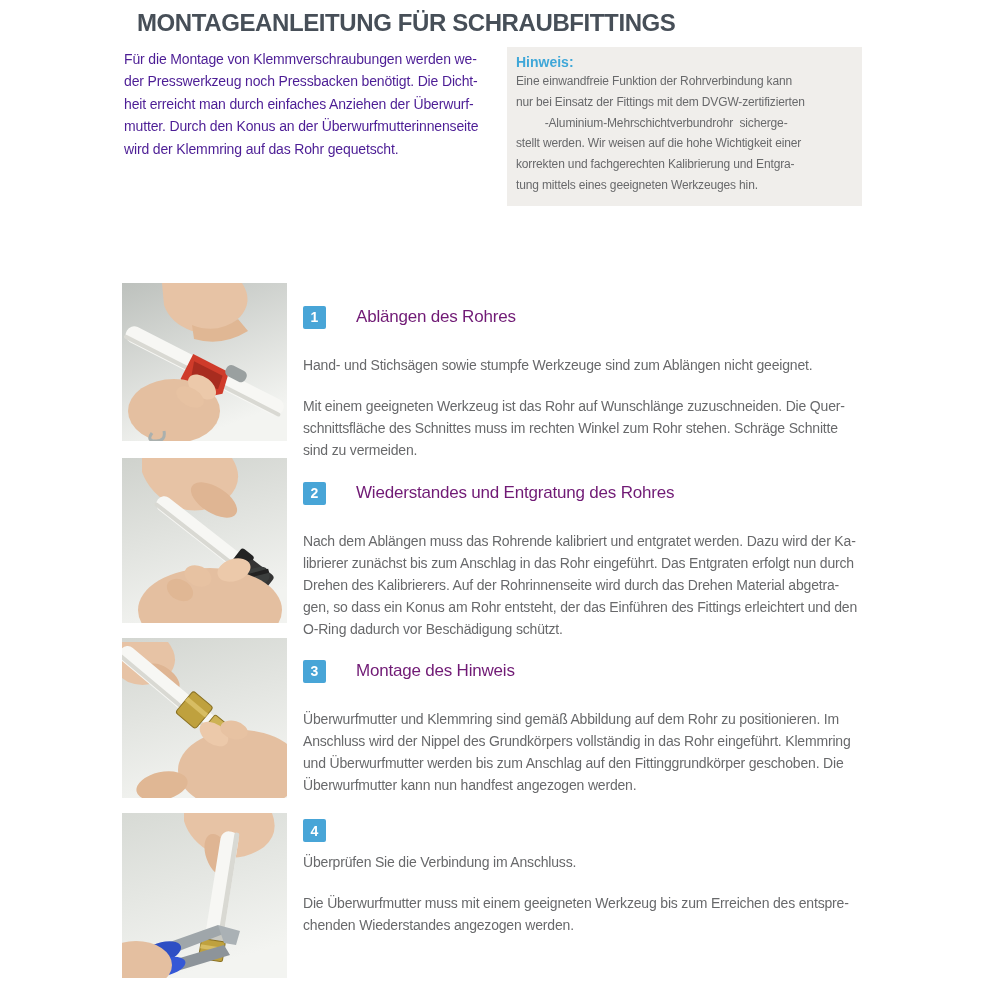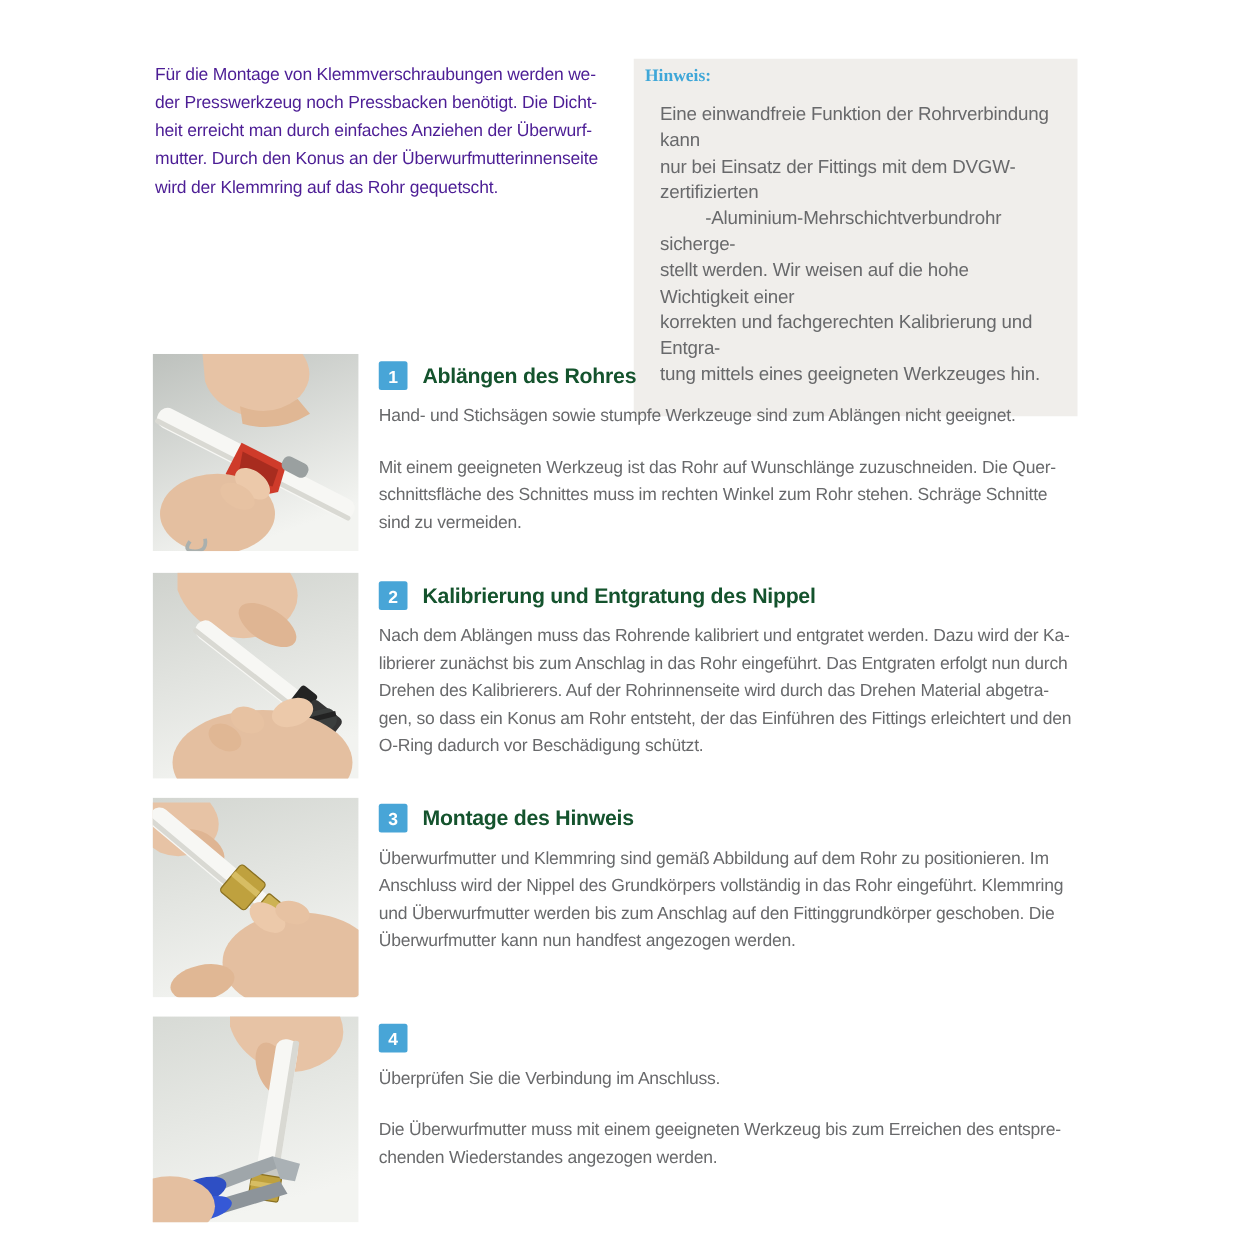--- a/index.html
+++ b/index.html
@@ -14,55 +14,56 @@
   .intro{
     position:absolute;left:124px;top:48px;width:396px;margin:0;
     font-size:14px;line-height:22.4px;color:#4c1d95;letter-spacing:-0.15px;
     white-space:pre-line;
   }
   .note{
     position:absolute;left:507px;top:47px;width:355px;box-sizing:border-box;
     background:#f0eeeb;padding:7px 9px 10px 9px;
   }
   .note-label{
-    font-size:14px;font-weight:bold;color:#3fa7d8;margin:0 0 1px 0;font-family:Liberation Serif, serif;
+    font-size:14px;font-weight:bold;color:#3fa7d8;margin:0 0 1px 0;
   }
   .note-text{
-    margin:12px;font-size:15px;line-height:20.8px;color:#68696b;
+    margin:0;font-size:12px;line-height:20.8px;color:#68696b;
     letter-spacing:-0.15px;white-space:pre-line;
   }
   .photo{
     position:absolute;left:122px;width:165px;overflow:hidden;
   }
   .photo svg{display:block;}
   .step-text{
     position:absolute;left:303px;width:575px;
   }
   .step-head{
     display:flex;align-items:center;gap:12px;margin:0 0 9px 0;
   }
   .badge{
     width:23px;height:23px;border-radius:2px;background:#48a5d7;color:#ffffff;
     font-size:14px;font-weight:bold;display:flex;align-items:center;justify-content:center;
     flex:0 0 auto;
   }
   .step-title{
-    margin:0;font-size:17px;font-weight:bold;color:#14532d;letter-spacing:-0.2px;
+    margin:18px;font-size:17px;font-weight:normal;color:#701a75;letter-spacing:-0.2px;
   }
   .step-text p{
     margin:0 0 19px 0;font-size:14px;line-height:22px;color:#68696b;
     letter-spacing:-0.18px;white-space:pre-line;
   }
   .step-text p:last-child{margin-bottom:0;}
 </style>
 </head>
 <body>
 
 <div class="page">
 
+  <h1 class="title">MONTAGEANLEITUNG FÜR SCHRAUBFITTINGS</h1>
 
   <p class="intro">Für die Montage von Klemmverschraubungen werden we-
 der Presswerkzeug noch Pressbacken benötigt. Die Dicht-
 heit erreicht man durch einfaches Anziehen der Überwurf-
 mutter. Durch den Konus an der Überwurfmutterinnenseite
 wird der Klemmring auf das Rohr gequetscht.</p>
 
   <div class="note">
     <p class="note-label">Hinweis:</p>
     <p class="note-text">Eine einwandfreie Funktion der Rohrverbindung kann
@@ -142,21 +143,21 @@
 
       <ellipse cx="88" cy="152" rx="72" ry="42" fill="#e4bfa0"></ellipse>
       <ellipse cx="112" cy="112" rx="17" ry="11" fill="#ecc9aa" transform="rotate(-18 112 112)"></ellipse>
       <ellipse cx="76" cy="118" rx="14" ry="10" fill="#e7c2a2" transform="rotate(24 76 118)"></ellipse>
       <ellipse cx="58" cy="132" rx="14" ry="10" fill="#e0b794" transform="rotate(30 58 132)"></ellipse>
     </svg>
   </div>
   <div class="step-text" style="top:465px;">
     <div class="step-head">
       <span class="badge">2</span>
-      <h2 class="step-title">Kalibrierung und Entgratung des Nippel</h2>
+      <h2 class="step-title">Wiederstandes und Entgratung des Rohres</h2>
     </div>
     <p>Nach dem Ablängen muss das Rohrende kalibriert und entgratet werden. Dazu wird der Ka-
 librierer zunächst bis zum Anschlag in das Rohr eingeführt. Das Entgraten erfolgt nun durch
 Drehen des Kalibrierers. Auf der Rohrinnenseite wird durch das Drehen Material abgetra-
 gen, so dass ein Konus am Rohr entsteht, der das Einführen des Fittings erleichtert und den
 O-Ring dadurch vor Beschädigung schützt.</p>
   </div>
 
   <div class="photo" style="top:638px;height:160px;">
     <svg width="165" height="160" viewBox="0 0 165 160">

